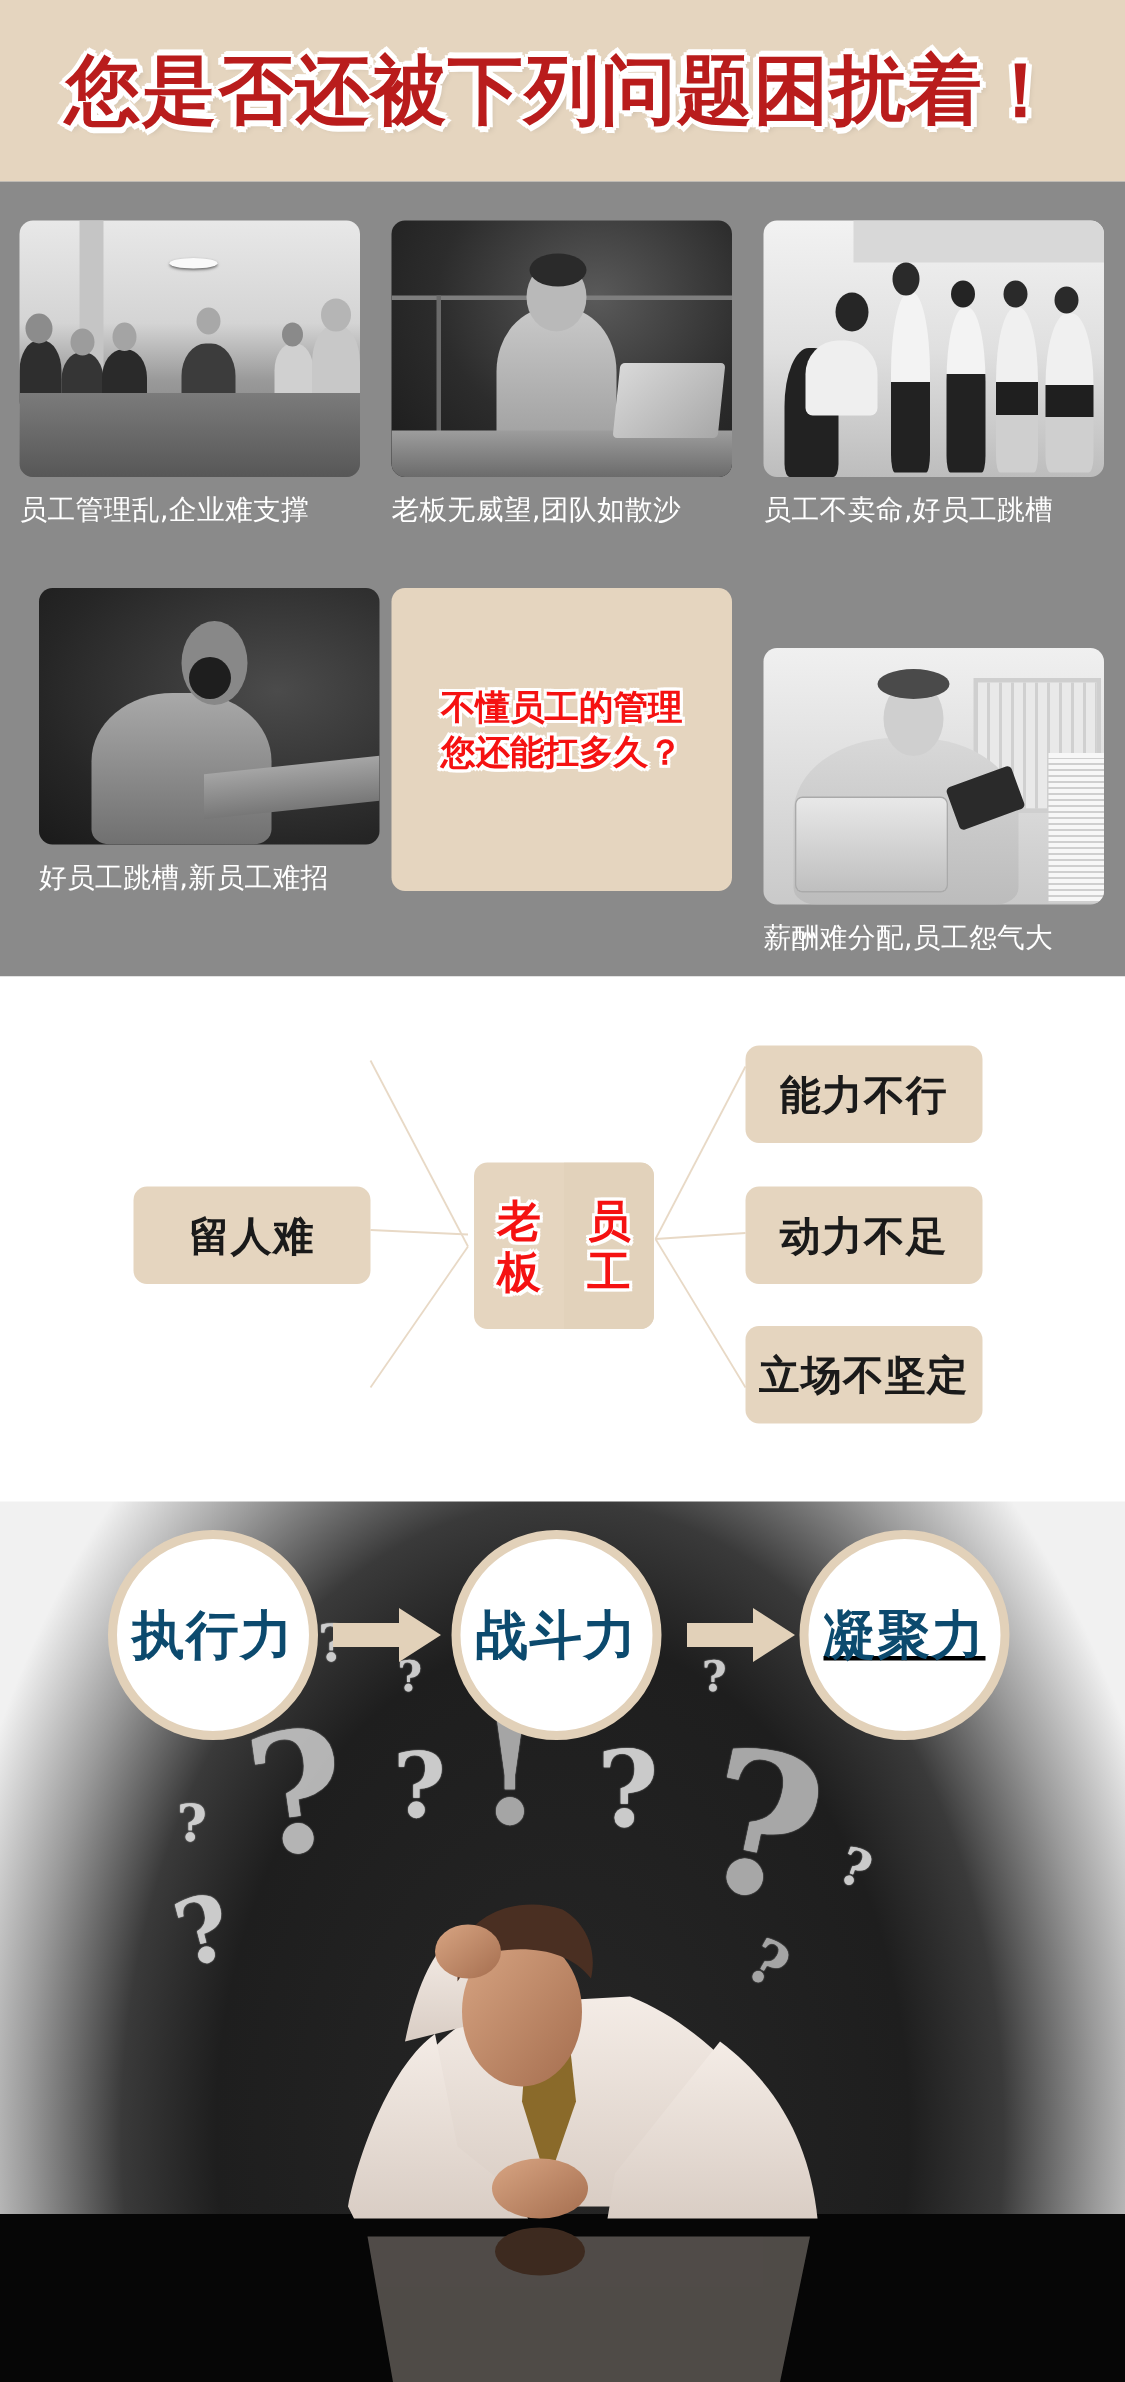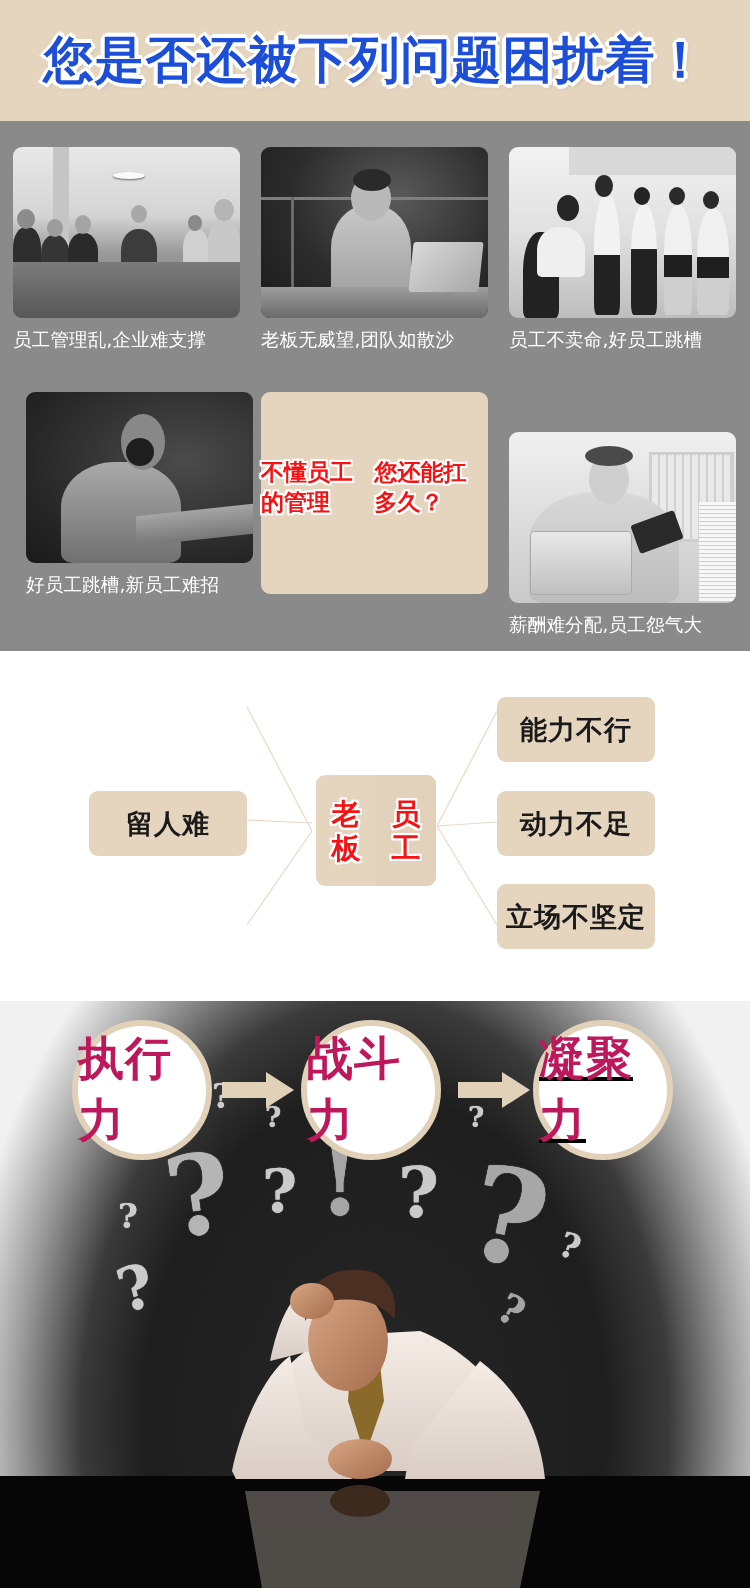--- a/index.html
+++ b/index.html
@@ -6,21 +6,21 @@
   html, body { width: 750px; height: 1588px; overflow: hidden; background: #ffffff; }
   body { font-family: "DejaVu Sans", "Liberation Sans", sans-serif; position: relative; }
 
   
   .header {
     position: absolute; left: 0; top: 0; width: 750px; height: 121px;
     background: #e5d5bf;
     display: flex; align-items: center; justify-content: center;
   }
   .header-title {
-    font-size: 50px; font-weight: bold; color: #1d4ed8; letter-spacing: 1px;
+    font-size: 50px; font-weight: bold; color: #b91c1c; letter-spacing: 1px;
     text-shadow:
       3px 0 0 #fff, -3px 0 0 #fff, 0 3px 0 #fff, 0 -3px 0 #fff,
       2px 2px 0 #fff, -2px -2px 0 #fff, 2px -2px 0 #fff, -2px 2px 0 #fff,
       4px 1px 0 #fff, -4px 1px 0 #fff, 1px 4px 0 #fff, 1px -4px 0 #fff,
       3px 3px 4px rgba(0,0,0,0.15);
   }
 
   
   .problems {
     position: absolute; left: 0; top: 121px; width: 750px; height: 530px;
@@ -35,21 +35,21 @@
     letter-spacing: 0.2px;
   }
   .c1 { left: 13px; top: 26px; }
   .c2 { left: 261px; top: 26px; }
   .c3 { left: 509px; top: 26px; }
   .c4 { left: 13px; top: 271px; margin-left: 13px; }
   .c6 { left: 509px; top: 271px; margin-top: 40px; }
   .tagline-box {
     position: absolute; left: 261px; top: 271px; width: 227px; height: 202px;
     background: #e5d5bf; border-radius: 9px;
-    display: flex; flex-direction: row; align-items: center; justify-content: center;
+    display: flex; flex-direction: column; align-items: center; justify-content: center;
     padding-bottom: 12px;
   }
   .tagline-box span {
     font-size: 23px; font-weight: bold; color: #f51212; line-height: 30px;
     text-shadow: 2px 0 0 #fff, -2px 0 0 #fff, 0 2px 0 #fff, 0 -2px 0 #fff,
                  2px 2px 0 #fff, -2px -2px 0 #fff, 2px -2px 0 #fff, -2px 2px 0 #fff;
   }
 
   
   .ph-meeting { background: linear-gradient(180deg, #e8e8e8 0%, #d4d4d4 40%, #9a9a9a 62%, #6e6e6e 100%); }
@@ -111,21 +111,21 @@
   }
   .qmark {
     position:absolute; color:#e8e8e8; font-family:"DejaVu Serif", serif; font-weight:bold;
     opacity:0.85; text-shadow: 0 0 1px #fff;
   }
   .circle {
     position:absolute; width:140px; height:140px; border-radius:50%;
     background:#ffffff; border:6px solid #e2d1b9;
     display:flex; align-items:center; justify-content:center;
   }
-  .circle span { font-size:46px; font-weight:bold; color:#be185d; letter-spacing:1px; }
+  .circle span { font-size:35px; font-weight:bold; color:#0c4a6e; letter-spacing:1px; }
   .ci1 { left:72px; top:19px; }
   .ci2 { left:301px; top:19px; }
   .ci3 { left:533px; top:19px;text-decoration:underline; }
   .arrow { position:absolute; height:36px; width:72px; }
   .ar1 { left:222px; top:71px; }
   .ar2 { left:458px; top:71px; }
 
   .man { position:absolute; left:0; top:0; width:750px; height:587px; }
 </style>
 </head>

